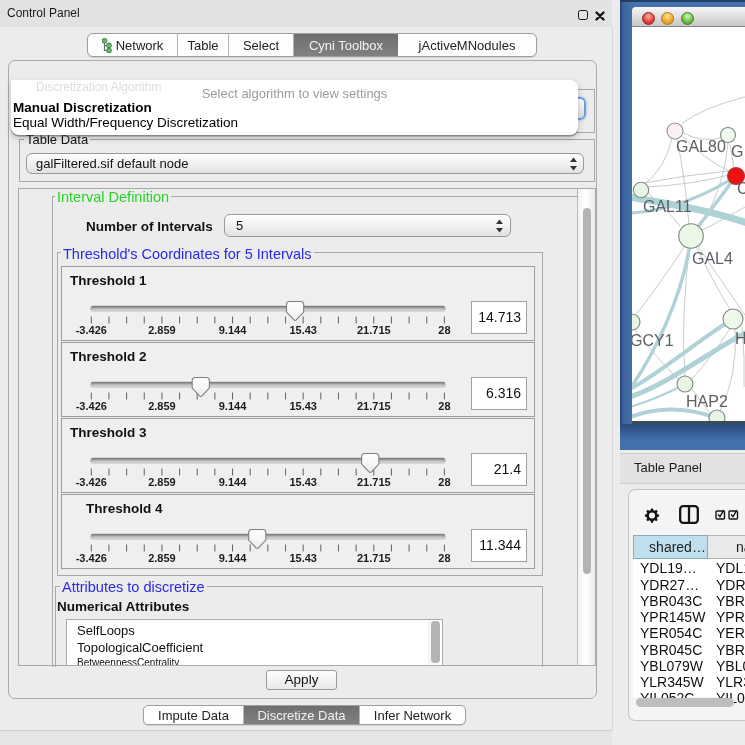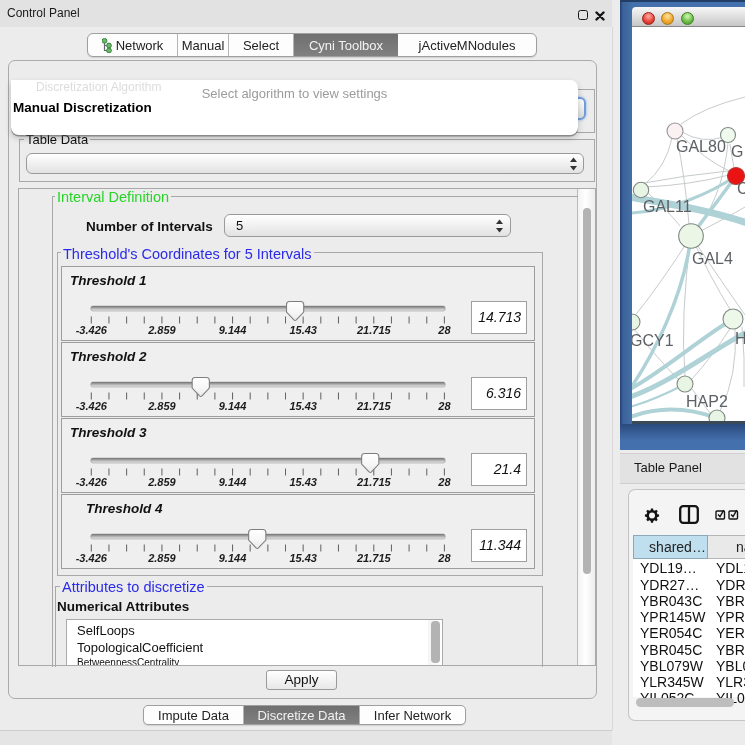--- a/index.html
+++ b/index.html
@@ -1,19 +1,19 @@
 <!DOCTYPE html>
 <html><head><meta charset="utf-8">
 <style>
   html,body { margin:0; padding:0; }
   body { width:745px; height:745px; position:relative; overflow:hidden;
          font-family:"Liberation Sans",sans-serif; background:#ececec; }
   .abs { position:absolute; }
   .thrpanel { position:absolute; left:61px; width:474px; height:75px;
-               background:#efefef; border:1px solid #9d9d9d; box-sizing:border-box;font-style:italic; }
+               background:#efefef; border:1px solid #9d9d9d; box-sizing:border-box; }
   .valbox { position:absolute; left:409px; top:34px; width:56px; height:33px;
              background:#fff; border:1px solid #9f9f9f; box-sizing:border-box;
              font-size:14px; color:#111; text-align:right; line-height:31px; padding-right:5px; }
   .seg { display:inline-block; height:24px; line-height:24px; font-size:13px; color:#222;
           text-align:center; vertical-align:top; box-sizing:border-box; }
   .ttl { position:absolute; background:#ececec; padding:0 2px; font-size:14.5px; }
 </style></head>
 <body>
 <svg width="0" height="0" style="position:absolute">
 <defs>
@@ -45,29 +45,30 @@
 
 <div class="abs" style="left:87px;top:33px;width:450px;height:24px;background:#fdfdfd;border:1px solid #9f9f9f;border-radius:6px;box-sizing:border-box;overflow:hidden;box-shadow:0 1px 1px rgba(0,0,0,0.12)">
   <div class="seg" style="width:90px;border-right:1px solid #b5b5b5">
     <svg width="10" height="15" viewBox="0 0 10 15" style="vertical-align:-3px;margin-right:4px">
       <line x1="2.5" y1="4" x2="2.5" y2="13" stroke="#667" stroke-width="1.2"></line>
       <line x1="2.5" y1="7.5" x2="6" y2="7.5" stroke="#667" stroke-width="1.2"></line>
       <line x1="2.5" y1="12.5" x2="6" y2="12.5" stroke="#667" stroke-width="1.2"></line>
       <circle cx="2.5" cy="2.8" r="2.4" fill="#6cb96c" stroke="#2e7d32" stroke-width="0.9"></circle>
       <circle cx="7" cy="7.5" r="2.4" fill="#6cb96c" stroke="#2e7d32" stroke-width="0.9"></circle>
       <circle cx="7" cy="12.5" r="2.4" fill="#6cb96c" stroke="#2e7d32" stroke-width="0.9"></circle>
-    </svg>Network</div><div class="seg" style="width:51px;border-right:1px solid #b5b5b5">Manual</div><div class="seg" style="width:65px;border-right:1px solid #b5b5b5">Select</div><div class="seg" style="width:104px;background:linear-gradient(#6f6f6f,#828282);color:#f2f2f2">Cyni Toolbox</div><div class="seg" style="width:138px">jActiveMNodules</div>
+    </svg>Network</div><div class="seg" style="width:51px;border-right:1px solid #b5b5b5">Table</div><div class="seg" style="width:65px;border-right:1px solid #b5b5b5">Select</div><div class="seg" style="width:104px;background:linear-gradient(#6f6f6f,#828282);color:#f2f2f2">Cyni Toolbox</div><div class="seg" style="width:138px">jActiveMNodules</div>
 </div>
 
 <div class="abs" style="left:19px;top:89px;width:574px;height:42px;border:1px solid #a8a8a8"></div>
 <div class="abs" style="left:30px;top:97px;width:556px;height:23px;background:linear-gradient(#fff,#ddd);border:2.5px solid #6f9ddb;border-radius:6px;box-sizing:border-box;box-shadow:0 0 3px #86b2e8"></div>
 
 <div class="abs" style="left:19px;top:139px;width:574px;height:41px;border:1px solid #a8a8a8"></div>
 <div class="ttl" style="left:24px;top:131.5px;color:#111;font-size:13px">Table Data</div>
 <div class="abs" style="left:26px;top:153px;width:558px;height:21px;background:linear-gradient(#ffffff,#e2e2e2);border:1px solid #9a9a9a;border-radius:6px;box-sizing:border-box">
+  <div style="position:absolute;left:9px;top:2px;font-size:13px;color:#111">galFiltered.sif default node</div>
   <svg style="position:absolute;right:5px;top:3px" width="9" height="14" viewBox="0 0 9 14">
     <path d="M4.5 0.5 L8 5 L1 5 Z" fill="#333"></path>
       <path d="M4.5 13.5 L8 9 L1 9 Z" fill="#333"></path>
   </svg>
 </div>
 
 <div class="abs" style="left:18px;top:188px;width:578px;height:478px;border:1px solid #a9a9a9;box-sizing:border-box"></div>
 <div class="abs" style="left:577px;top:189px;width:18px;height:476px;background:linear-gradient(90deg,#f2f2f2,#ffffff 45%,#ececec);border-left:1px solid #b9b9b9;box-sizing:border-box"></div>
 <div class="abs" style="left:583px;top:208px;width:7.5px;height:366px;background:#b3b3b3;border-radius:4px"></div>
 
@@ -362,13 +363,14 @@
 <div style="position:absolute;left:640px;top:674.0px;font-size:14px;color:#111;white-space:nowrap">YLR345W</div>
 <div style="position:absolute;left:716px;top:674.0px;font-size:14px;color:#111;white-space:nowrap">YLR3</div>
 <div style="position:absolute;left:640px;top:690.2px;font-size:14px;color:#111;white-space:nowrap">YIL052C</div>
 <div style="position:absolute;left:716px;top:690.2px;font-size:14px;color:#111;white-space:nowrap">YIL0</div>
 <div class="abs" style="left:636px;top:698px;width:98px;height:9px;background:#bdbdbd;border-radius:4.5px"></div>
 
 <div class="abs" style="left:11px;top:80px;width:567px;height:55px;background:#fff;border-radius:0 8px 8px 8px;box-shadow:0 1.5px 0 rgba(90,90,90,0.55), 0 3px 6px rgba(0,0,0,0.22);z-index:50">
   <div style="position:absolute;left:25px;top:-0.5px;font-size:12px;color:#dcdcdc">Discretization Algorithm</div>
   <div style="position:absolute;left:0;top:6px;width:100%;text-align:center;font-size:13px;color:#9b9b9b">Select algorithm to view settings</div>
   <div style="position:absolute;left:2px;top:20px;font-size:13.5px;font-weight:bold;color:#000">Manual Discretization</div>
+  <div style="position:absolute;left:2px;top:34.5px;font-size:13.5px;color:#000">Equal Width/Frequency Discretization</div>
 </div>
 
 </body></html>

